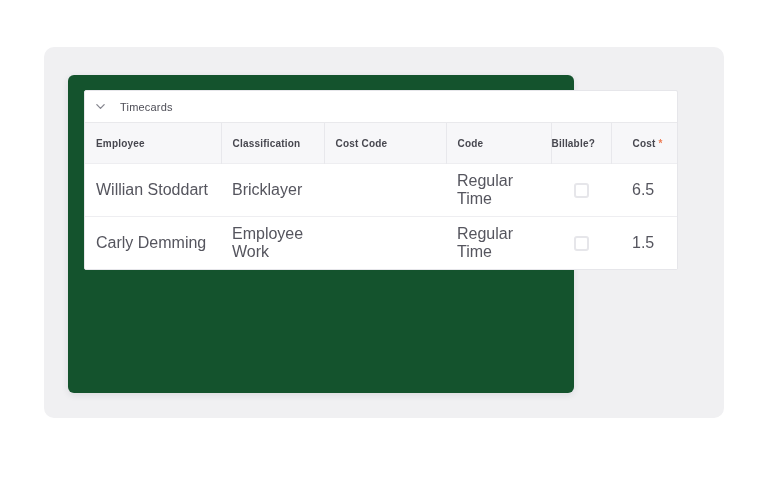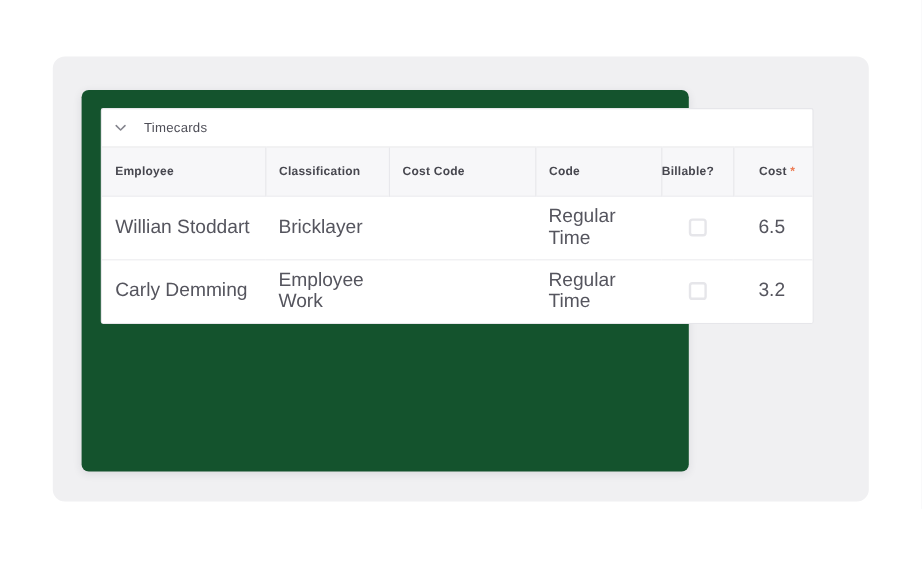--- a/index.html
+++ b/index.html
@@ -151,20 +151,20 @@
             <td class="hours-col">6.5</td>
           </tr>
           <tr>
             <td>Carly Demming</td>
             <td>Employee Work</td>
             <td></td>
             <td>Regular Time</td>
             <td class="center">
               <span class="checkbox"></span>
             </td>
-            <td class="hours-col">3.2</td>
+            <td class="hours-col">1.5</td>
           </tr>
         </tbody>
       </table>
 
     </div>
   </div>
 </div>
 
 </body></html>

